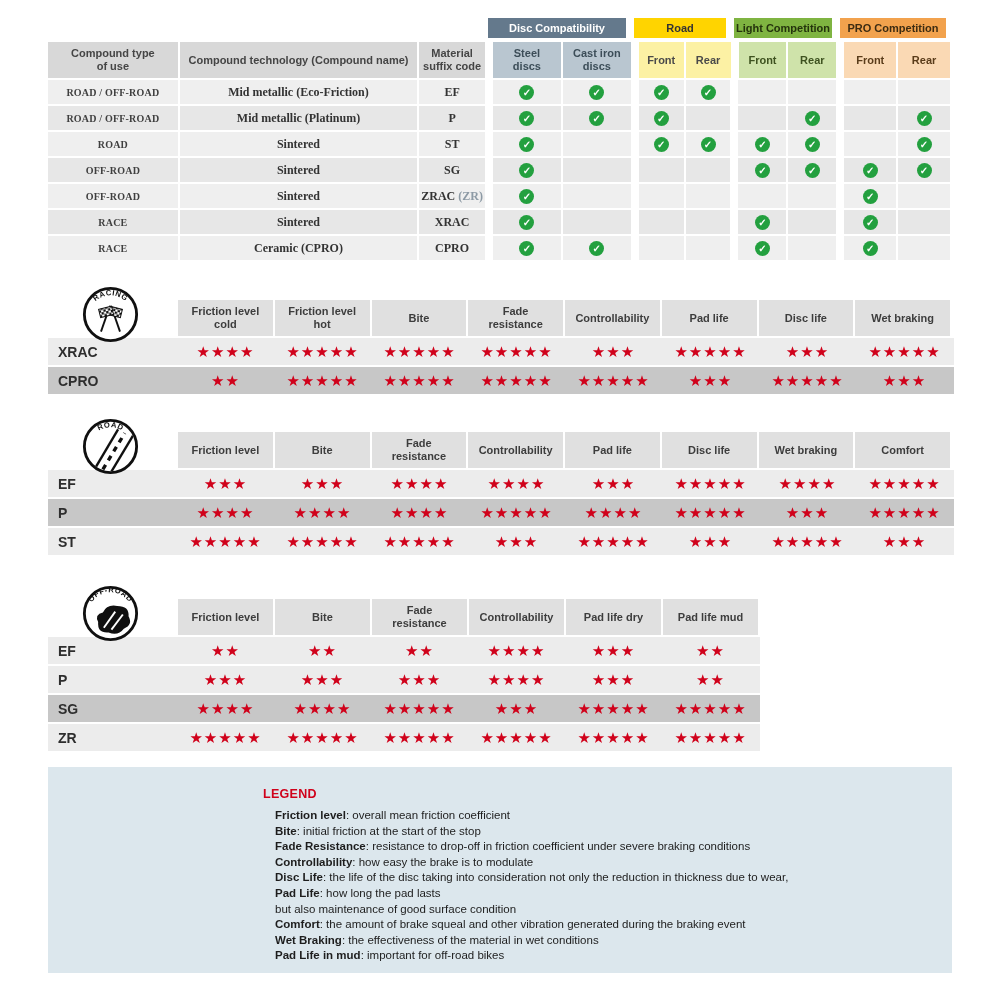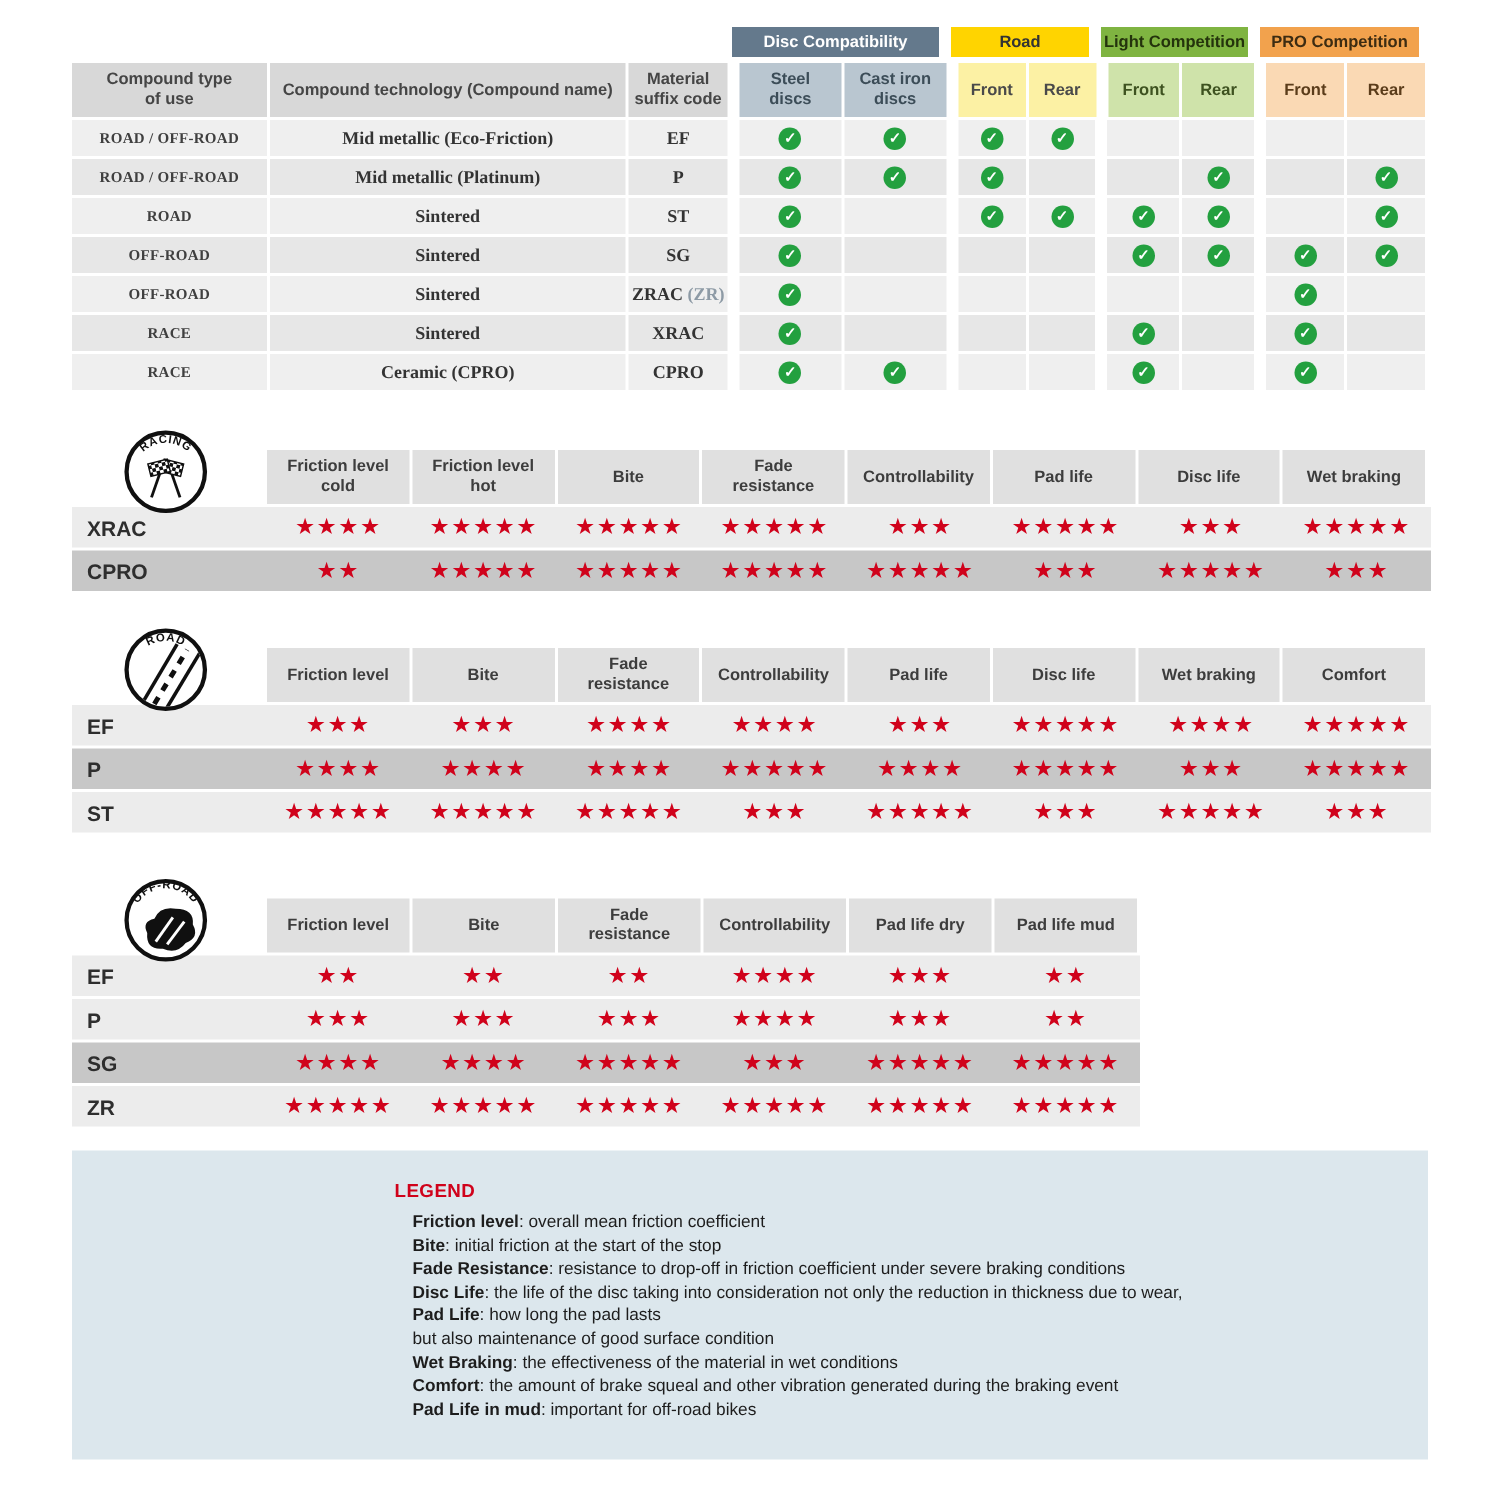--- a/index.html
+++ b/index.html
@@ -544,22 +544,23 @@
         </div>
       </div>
   </section>
 
   <section class="legend">
     <div class="legend-title">LEGEND</div>
     <div id="legend-lines">
         <div class="lline"><b class="lterm">Friction level</b><span>: overall mean friction coefficient</span></div>
         <div class="lline"><b class="lterm">Bite</b><span>: initial friction at the start of the stop</span></div>
         <div class="lline"><b class="lterm">Fade Resistance</b><span>: resistance to drop-off in friction coefficient under severe braking conditions</span></div>
+        <div class="lline"><b class="lterm">Controllability</b><span>: how easy the brake is to modulate</span></div>
         <div class="lline"><b class="lterm">Disc Life</b><span>: the life of the disc taking into consideration not only the reduction in thickness due to wear,</span></div>
         <div class="lline"><b class="lterm">Pad Life</b><span>: how long the pad lasts</span></div>
         <div class="lline"><span>but also maintenance of good surface condition</span></div>
+        <div class="lline"><b class="lterm">Comfort</b><span>: the amount of brake squeal and other vibration generated during the braking event</span></div>
         <div class="lline"><b class="lterm">Wet Braking</b><span>: the effectiveness of the material in wet conditions</span></div>
-        <div class="lline"><b class="lterm">Comfort</b><span>: the amount of brake squeal and other vibration generated during the braking event</span></div>
         <div class="lline"><b class="lterm">Pad Life in mud</b><span>: important for off-road bikes</span></div>
       </div>
   </section>
 
 </div>
 
 </body></html>

